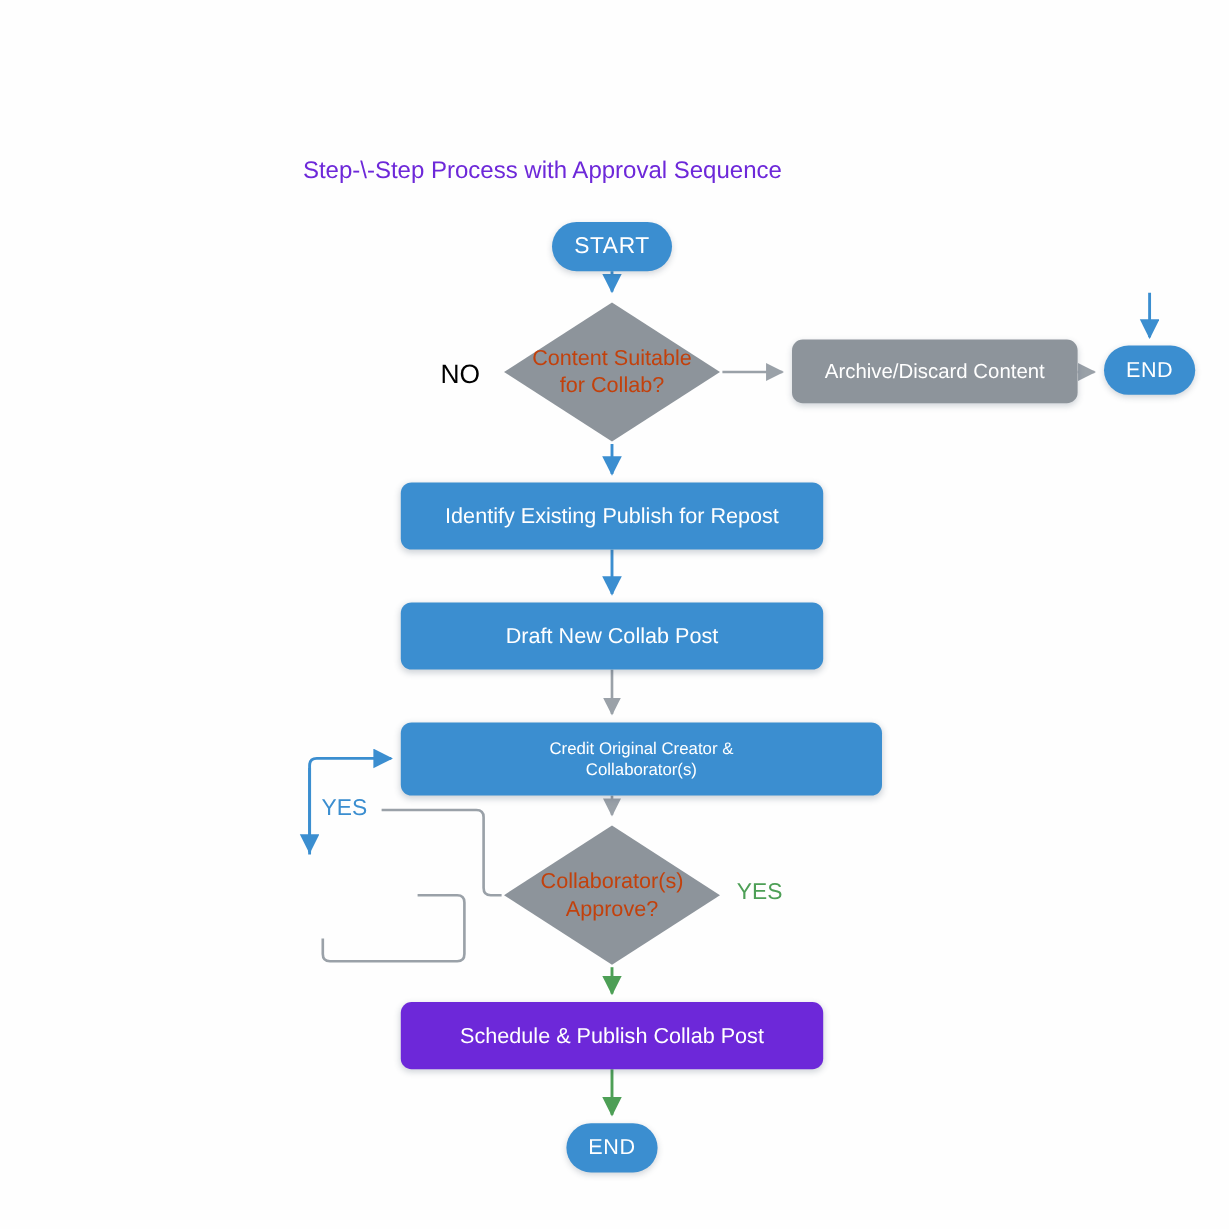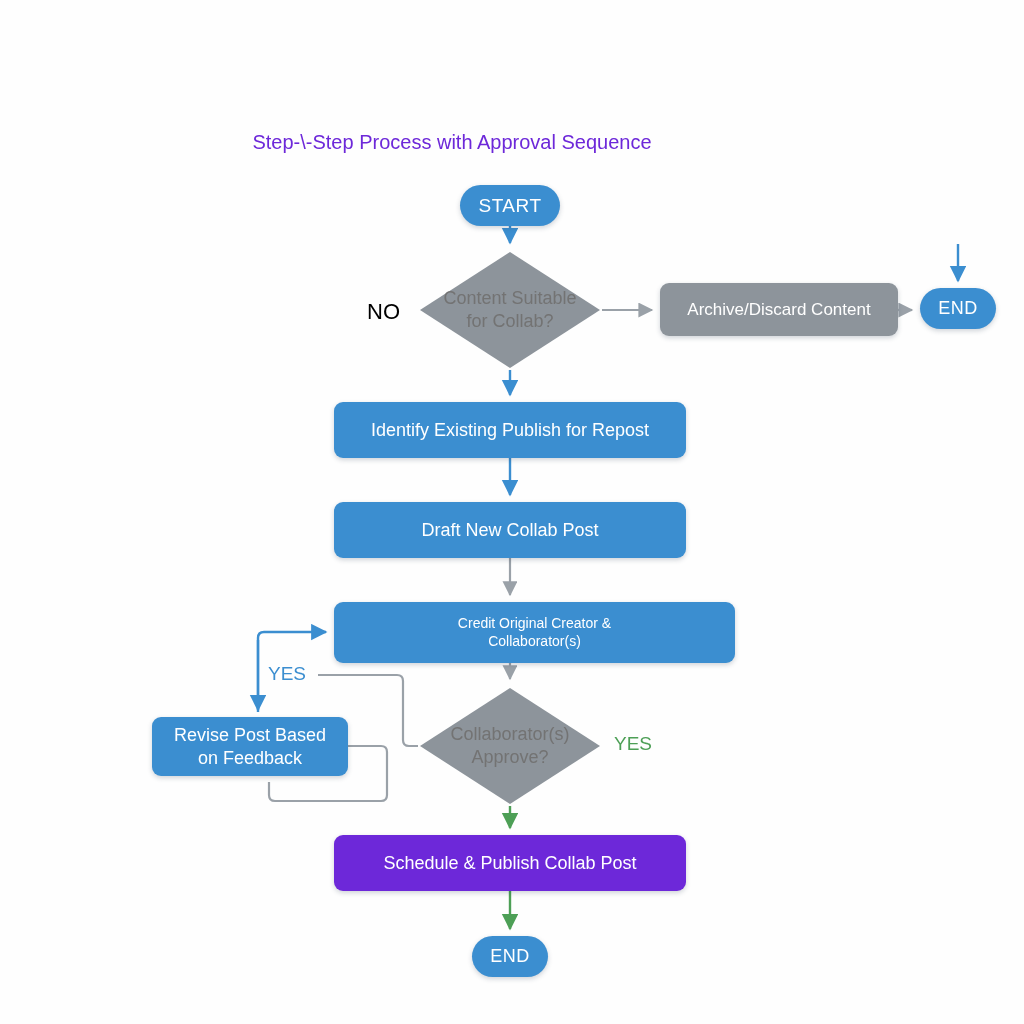--- a/index.html
+++ b/index.html
@@ -52,21 +52,21 @@
     z-index: 3;
   }
   .diamond-label {
     position: absolute;
     left: 0; top: 0;
     width: 100%; height: 100%;
     display: flex;
     align-items: center;
     justify-content: center;
     text-align: center;
-    color: #737373;
+    color: #c2410c;
     line-height: 1.26;
     pointer-events: none;
   }
   .edge-label {
     position: absolute;
     z-index: 4;
     white-space: nowrap;
   }
   #title {
     position: absolute;
@@ -183,26 +183,20 @@
       <polygon points="92,2 182,60 92,118 2,60" fill="#8d949b"></polygon>
     </svg>
     <div class="diamond-label" style="font-size:18px;">
       <div>
         <div>Collaborator(s)</div>
         <div>Approve?</div>
       </div>
     </div>
   </div>
 
-  <div class="node proc proc-blue" style="left:152px; top:717px; width:196px; height:59px; font-size:18px;">
-    <div>
-      <div>Revise Post Based</div>
-      <div>on Feedback</div>
-    </div>
-  </div>
 
   <div class="node proc proc-green" style="left:334px; top:835px; width:352px; height:56px; font-size:18px;">
     <span>Schedule &amp; Publish Collab Post</span>
   </div>
 
   <div class="node terminator" style="left:472px; top:936px; width:76px; height:41px; font-size:18px;">
     <span>END</span>
   </div>
 
   <div class="edge-label" style="left:367px; top:299px; color:#000000; font-size:22px;">NO</div>

